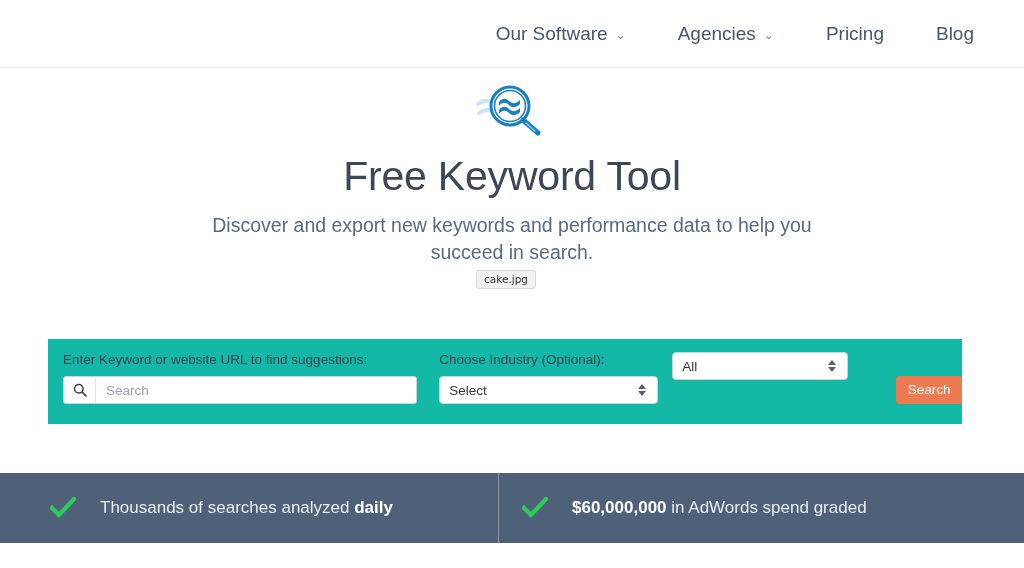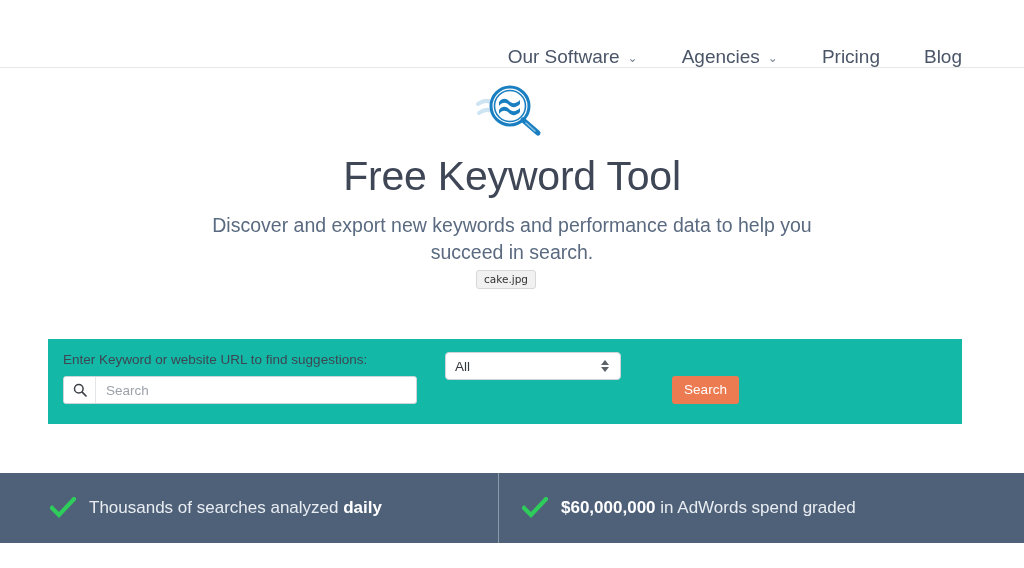--- a/index.html
+++ b/index.html
@@ -48,26 +48,26 @@
     display: block;
     font-size: 11.5px;
     color: #5d6b7d;
     line-height: 14px;
     margin-top: 3px;
     letter-spacing: 0.05px;
   }
 
   .main-nav {
     position: absolute;
-    right: 40px;
+    right: 28px;
     top: 0;
     height: 68px;
     display: flex;
-    align-items: flex-end;
-    gap: 0px;
+    align-items: center;
+    gap: 8px;
   }
   .nav-item {
     display: flex;
     align-items: center;
     font-size: 19px;
     color: #4a5568;
     text-decoration: none;
     padding: 0 22px;
     white-space: nowrap;
     cursor: pointer;
@@ -245,20 +245,21 @@
     height: 70px;
     background: #4f6179;
     display: flex;
     align-items: center;
   }
   .stat {
     display: flex;
     align-items: center;
     height: 70px;
     position: relative;
+    gap: 11px;
   }
   .stat.first { width: 498px; padding-left: 50px; }
   .stat.second { width: 526px; padding-left: 24px; }
   .stat-divider {
     position: absolute;
     left: 498px;
     top: 473px;
     width: 1px;
     height: 70px;
     background: #8d9aab;
@@ -333,20 +334,30 @@
       <span class="search-icon-box">
         <svg width="14" height="14" viewBox="0 0 14 14">
           <circle cx="5.8" cy="5.8" r="4.3" fill="none" stroke="#3b4047" stroke-width="1.5"></circle>
           <line x1="9.2" y1="9.2" x2="13" y2="13" stroke="#3b4047" stroke-width="1.7" stroke-linecap="round"></line>
         </svg>
       </span>
       <input class="search-input" type="text" placeholder="Search" style="">
     </div>
   </div>
 
+  <div class="field-group industry">
+    <label class="field-label">Choose Industry (Optional):</label>
+    <div class="select-box industry">
+      <span class="select-value">Select</span>
+      <span class="stepper">
+          <i class="up"></i>
+          <i class="down"></i>
+        </span>
+    </div>
+  </div>
 
   <div class="field-group country">
     <div class="select-box country">
       <span class="select-value">All</span>
       <span class="stepper">
           <i class="up"></i>
           <i class="down"></i>
         </span>
     </div>
   </div>

